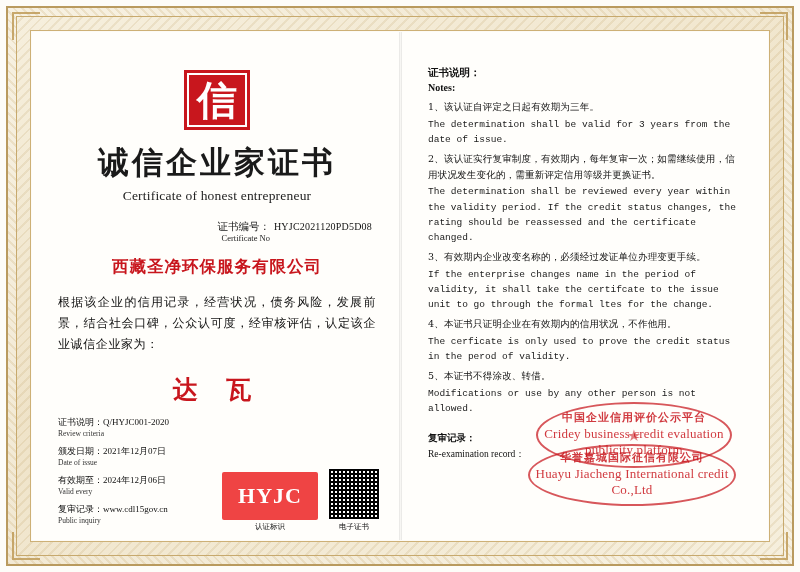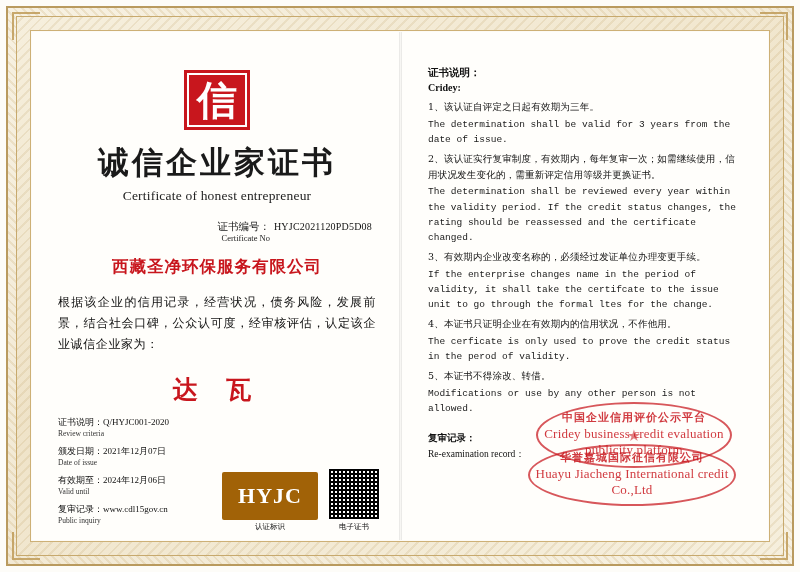--- a/index.html
+++ b/index.html
@@ -195,21 +195,21 @@
     border: 1px solid #fff;
   }
   .code-cap {
     font-size: 7.5px;
     font-family: "DejaVu Serif", serif;
     color: #111;
     margin-top: 2px;
   }
   .hyjc {
     width: 96px; height: 48px;
-    background: #a16207;
+    background: #ef4444;
     color: #fff;
     display: flex; align-items: center; justify-content: center;
     font-family: "Liberation Serif", serif;
     font-weight: bold;
     font-size: 22px;
     letter-spacing: 1px;
     border-radius: 2px;
     margin-bottom: 2px;
   }
 
@@ -356,21 +356,21 @@
             <div class="row1">
               <span>颁发日期：</span><span class="val">2021年12月07日</span>
             </div>
             <div class="row2">Date of issue</div>
           </div>
 
           <div class="field">
             <div class="row1">
               <span>有效期至：</span><span class="val">2024年12月06日</span>
             </div>
-            <div class="row2">Valid until</div>
+            <div class="row2">Valid every</div>
           </div>
 
           <div class="field">
             <div class="row1">
               <span>复审记录：</span><span class="val">www.cdl15gov.cn</span>
             </div>
             <div class="row2">Public inquiry</div>
           </div>
 
         </div>
@@ -383,21 +383,21 @@
           <div class="code-item">
             <div class="qr"></div>
             <div class="code-cap">电子证书</div>
           </div>
         </div>
       </div>
     </div>
 
     <div class="right">
       <div class="notes-title-cn">证书说明：</div>
-      <div class="notes-title-en">Cridey:</div>
+      <div class="notes-title-en">Notes:</div>
 
       <div class="note-cn">1、该认证自评定之日起有效期为三年。</div>
       <div class="note-en">The determination shall be valid for 3 years from the date of issue.</div>
 
       <div class="note-cn">2、该认证实行复审制度，有效期内，每年复审一次；如需继续使用，信用状况发生变化的，需重新评定信用等级并更换证书。</div>
       <div class="note-en">The determination shall be reviewed every year within the validity period. If the credit status changes, the rating should be reassessed and the certificate changed.</div>
 
       <div class="note-cn">3、有效期内企业改变名称的，必须经过发证单位办理变更手续。</div>
       <div class="note-en">If the enterprise changes name in the period of validity, it shall take the certifcate to the issue unit to go through the formal ltes for the change.</div>
 

